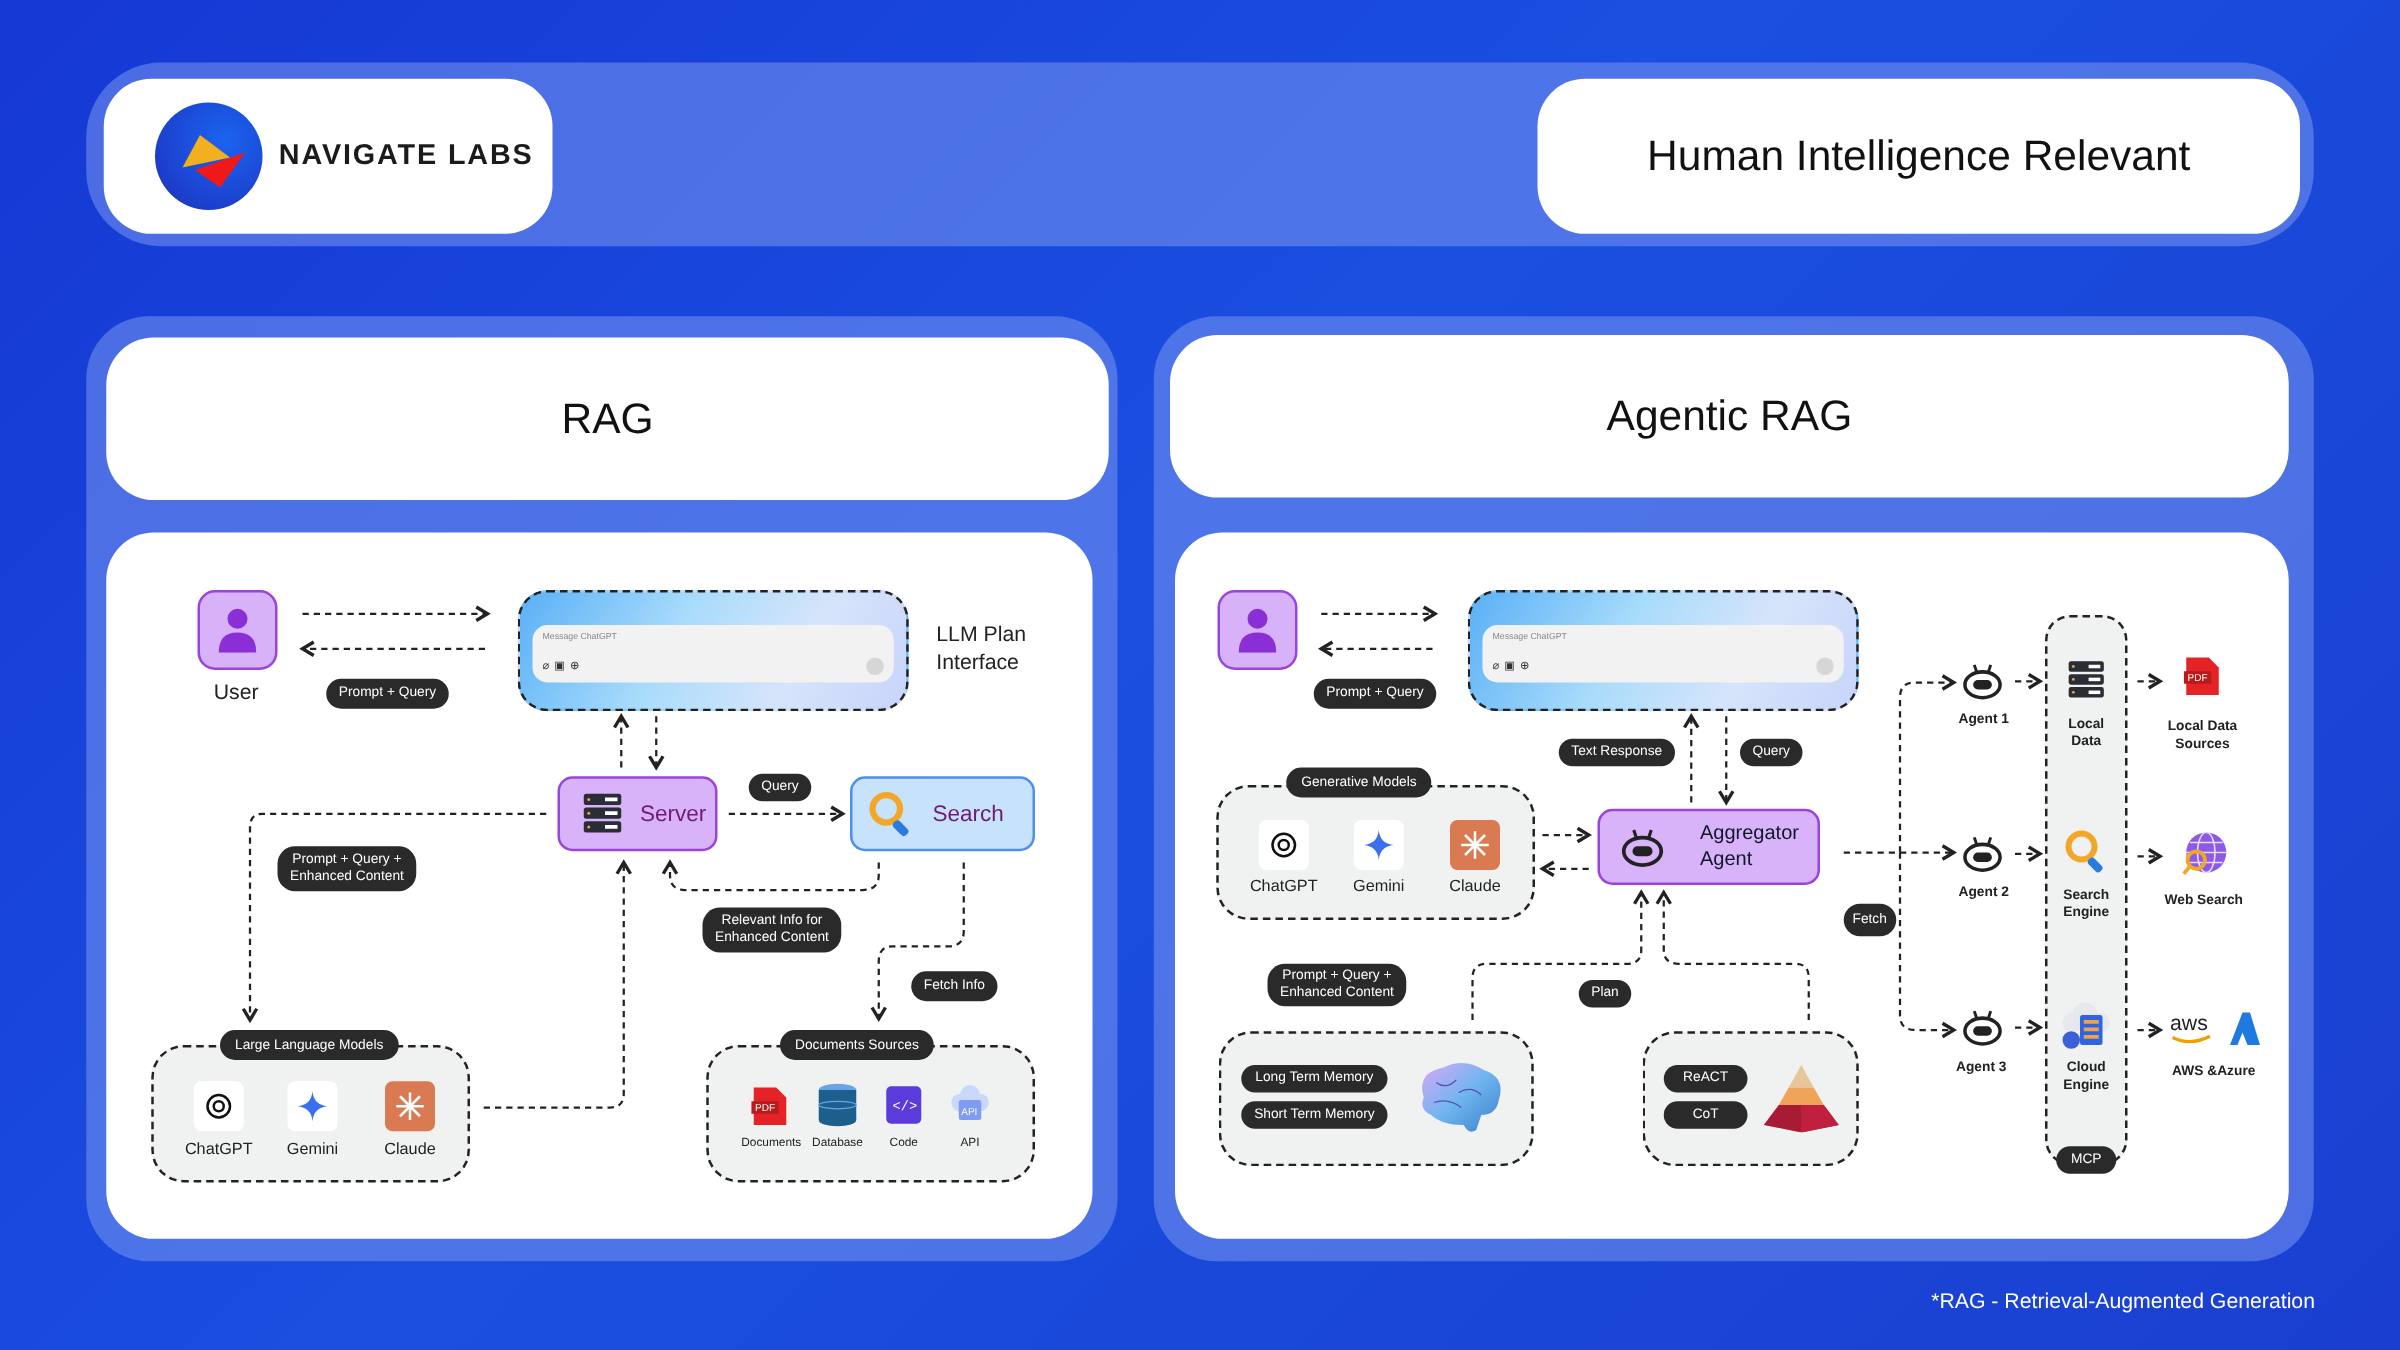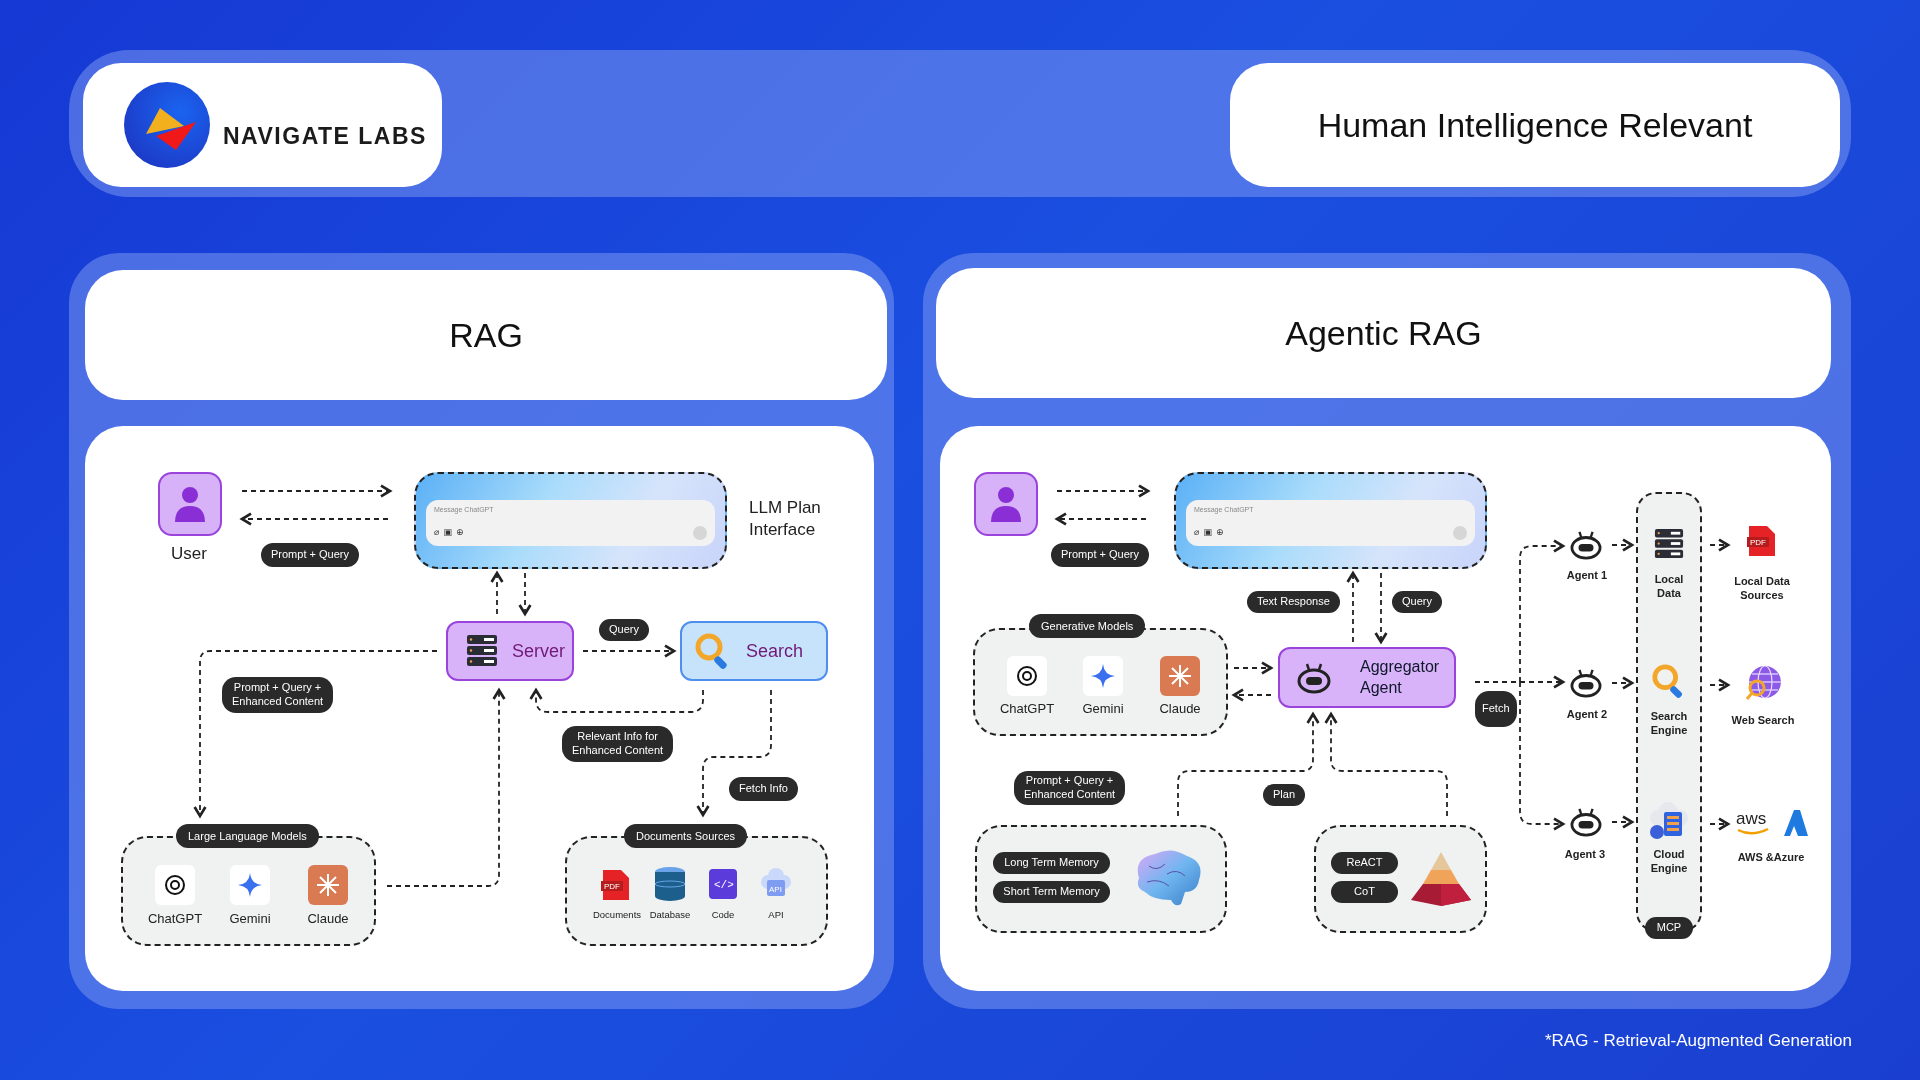--- a/index.html
+++ b/index.html
@@ -21,21 +21,21 @@
     position: absolute; left: 83px; top: 63px; width: 359px; height: 124px;
     background: #fff; border-radius: 38px;
   }
   .logo {
     position: absolute; left: 124px; top: 82px; width: 86px; height: 86px;
     border-radius: 50%;
     background: radial-gradient(circle at 65% 35%, #1a64f0, #1c3fcc 70%, #1a2fb0);
   }
   .brand-name {
     position: absolute; left: 223px; top: 110px; font-size: 23px; letter-spacing: 1.5px;
-    font-weight: 600; color: #1b1b1b; margin-top: 13px;
+    font-weight: 600; color: #1b1b1b;
   }
   .tagline-card {
     position: absolute; left: 1230px; top: 63px; width: 610px; height: 124px;
     background: #fff; border-radius: 38px; display: flex; align-items: center; justify-content: center;
     font-size: 34px; color: #111;
   }
 
   
   .panel-band {
     position: absolute; top: 253px; height: 756px; border-radius: 50px;
@@ -330,21 +330,21 @@
     <ellipse cx="18" cy="19" rx="15" ry="11" fill="none" stroke="#222" stroke-width="3"></ellipse>
       <rect x="10" y="15" width="16" height="8" rx="4" fill="#222"></rect>
       <line x1="11" y1="2" x2="13" y2="8" stroke="#222" stroke-width="2.5"></line>
       <line x1="25" y1="2" x2="23" y2="8" stroke="#222" stroke-width="2.5"></line>
   </svg>
   <div style="font-size:16px; line-height:1.3; color:#0f172a;">
     <div>Aggregator</div>
     <div>Agent</div>
   </div>
 </div>
-<div class="pill" style="left:1475px; top:691px; height:36px; padding:4px 7px;">Fetch</div>
+<div class="pill" style="left:1475px; top:723px; height:26px; padding:4px 7px;">Fetch</div>
 
 <div class="pill" style="left:1014px; top:771px; height:34px;">
   <div>
       <div>Prompt + Query +</div>
       <div>Enhanced Content</div>
     </div>
 </div>
 <div class="pill" style="left:1263px; top:784px; height:22px;">Plan</div>
 
 <div class="group" style="left:975px; top:825px; width:252px; height:108px;"></div>

